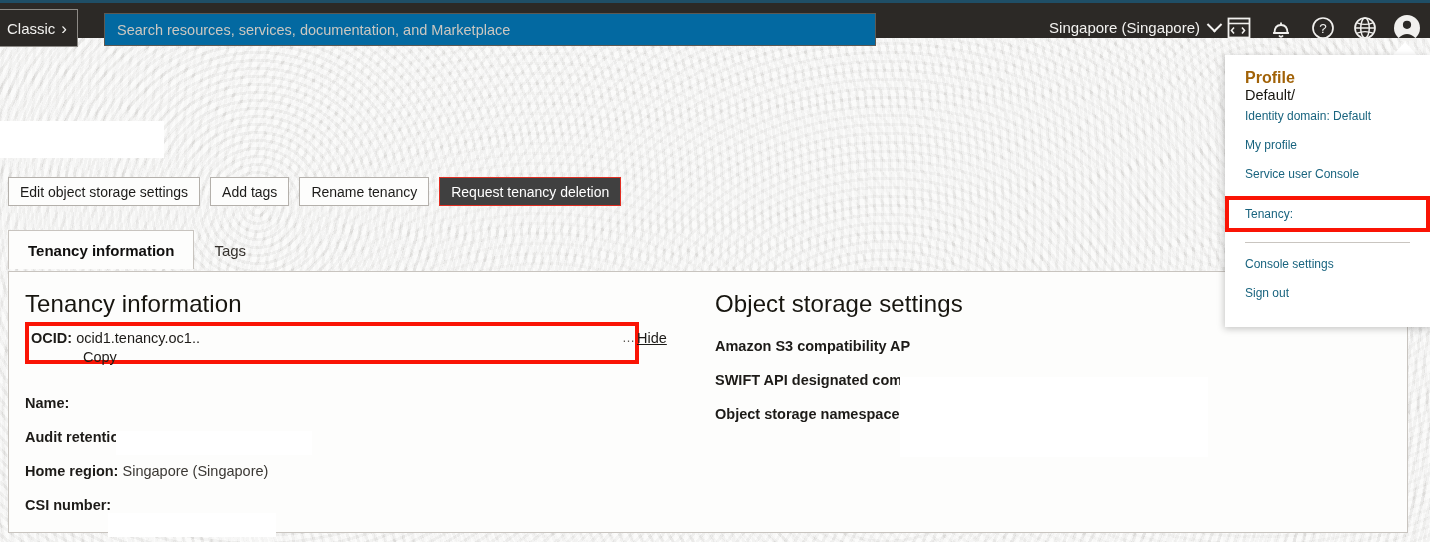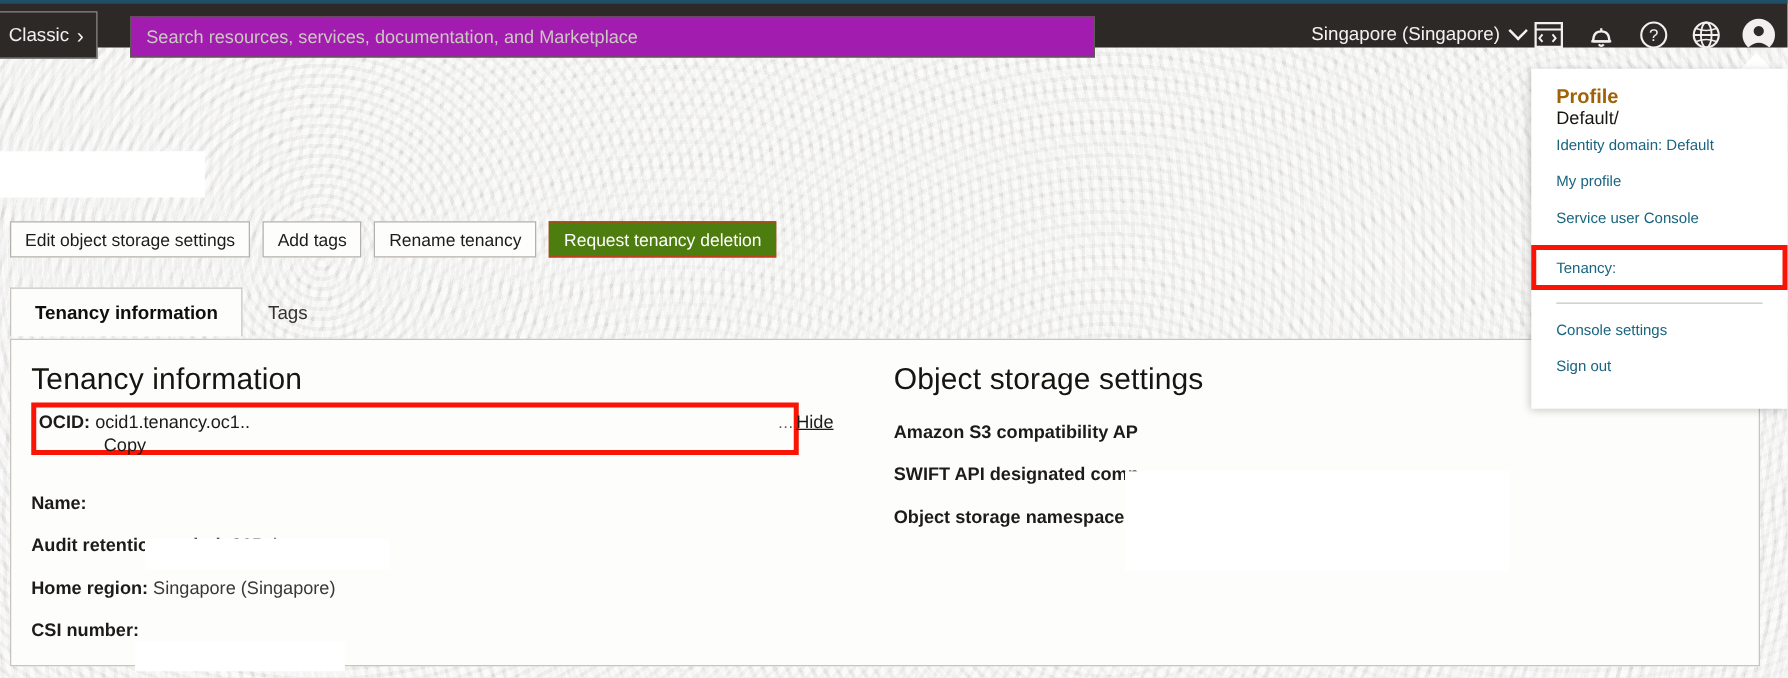--- a/index.html
+++ b/index.html
@@ -44,21 +44,21 @@
     display: flex; align-items: center; justify-content: flex-end;
     padding-right: 10px; gap: 6px;
     cursor: pointer;
   }
   .classic-btn .chev {
     font-size: 17px; line-height: 1; color: #f2f1ef;
   }
   .search-box {
     position: absolute; left: 104px; top: 13px;
     width: 772px; height: 33px;
-    background: #a21caf;
+    background: #0369a1;
     border: 1px solid #5d5953;
     color: #cfcbc5;
     font-size: 14.5px;
     padding: 0 12px;
     outline: none;
   }
   .search-box::placeholder { color: #cbc7c1; }
 
   .region-sel {
     position: absolute; right: 210px; top: 0; height: 55px;
@@ -110,21 +110,21 @@
     border: 1px solid #b4b0ab;
     font-size: 14px;
     color: #1c1b19;
     padding: 0 11px;
     cursor: pointer;
     white-space: nowrap;
     display: flex; align-items: center;
   }
   .btn.first { margin-left: 8px; }
   .btn.danger {
-    background: #4d7c0f;
+    background: #404040;
     border-color: #e02d21;
     color: #ffffff;
   }
 
   
   .tabs {
     position: absolute; left: 8px; top: 175px;
     display: flex; align-items: flex-end;
   }
   .tab {

